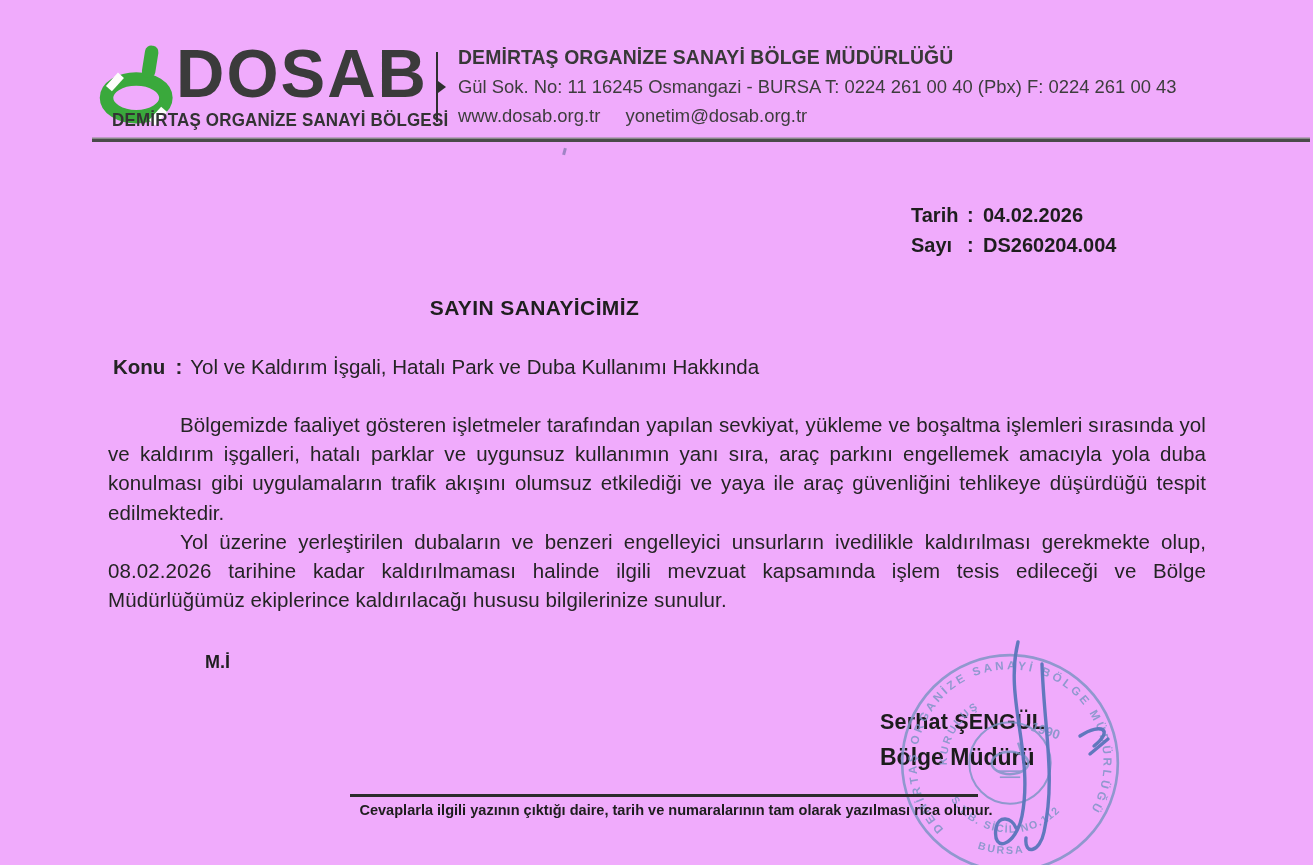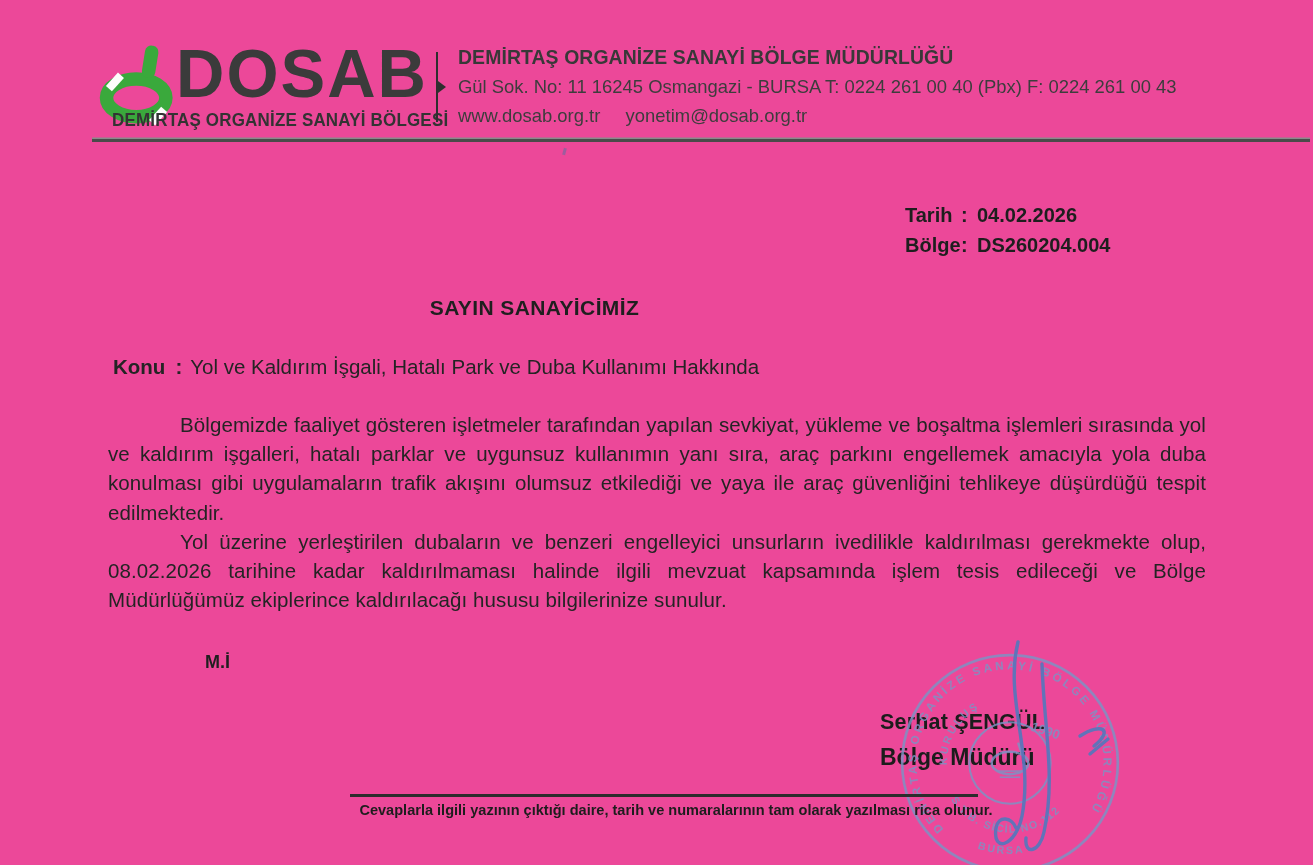--- a/index.html
+++ b/index.html
@@ -1,20 +1,20 @@
 <!DOCTYPE html>
 <html><head>
 <meta charset="utf-8">
 <style>
   html, body { margin: 0; padding: 0; background: #ffffff; }
   .page {
     position: relative;
     width: 1313px;
     height: 865px;
-    background: #ec4899;
+    background: #f0abfc;
     overflow: hidden;
     font-family: "Liberation Sans", sans-serif;
     color: #262626;
   }
 
   
   .logo-icon { position: absolute; left: 96px; top: 42px; width: 84px; height: 90px; }
   .logo-word {
     position: absolute; left: 176px; top: 34px;
     font-size: 67px; font-weight: 800; letter-spacing: 2px;
@@ -34,21 +34,21 @@
   }
   .org-block { position: absolute; left: 458px; top: 46px; transform: scaleX(0.97); transform-origin: left top; white-space: nowrap; }
   .org-name  { font-size: 20px; font-weight: 700; color: #383838; letter-spacing: 0.1px; }
   .org-line  { font-size: 19px; font-weight: 400; color: #3d3d3d; margin-top: 7px; }
   .org-line .gap { display: inline-block; width: 26px; }
   .hdr-rule { position: absolute; left: 92px; top: 139px; width: 1218px; height: 3px; background: #4a4a4a; box-shadow: 0 -1.5px 0 #8a8a8a; }
   .speck { position: absolute; left: 563px; top: 148px; width: 3px; height: 7px; background: #6a6aa0; opacity: .6; transform: rotate(15deg); }
 
   
   .meta { position: absolute; left: 905px; top: 200px; font-size: 20px; font-weight: 700; color: #1e1e1e; }
-  .meta-row { display: grid; grid-template-columns: 56px 16px auto; line-height: 30px; }
+  .meta-row { display: grid; grid-template-columns: 56px 16px auto; line-height: 30px; margin-left: 6px; }
 
   
   .salutation {
     position: absolute; left: 0; top: 296px; width: 1069px;
     text-align: center; font-size: 21px; font-weight: 700; color: #1f1f1f; letter-spacing: 0.4px;
   }
   .subject { position: absolute; left: 113px; top: 355px; font-size: 20.5px; color: #242424; text-align: center; }
   .subject .lbl { font-weight: 700; }
   .subject .col { font-weight: 700; padding: 0 8px 0 10px; }
 
@@ -104,21 +104,21 @@
   <div class="hdr-rule"></div>
   <div class="speck"></div>
 
   <div class="meta">
     <div class="meta-row">
       <span>Tarih</span>
       <span>:</span>
       <span>04.02.2026</span>
     </div>
     <div class="meta-row">
-      <span>Bölge</span>
+      <span>Sayı</span>
       <span>:</span>
       <span>DS260204.004</span>
     </div>
   </div>
 
   <div class="salutation">SAYIN SANAYİCİMİZ</div>
 
   <div class="subject">
     <span class="lbl">Konu</span><span class="col">:</span><span>Yol ve Kaldırım İşgali, Hatalı Park ve Duba Kullanımı Hakkında</span>
   </div>

